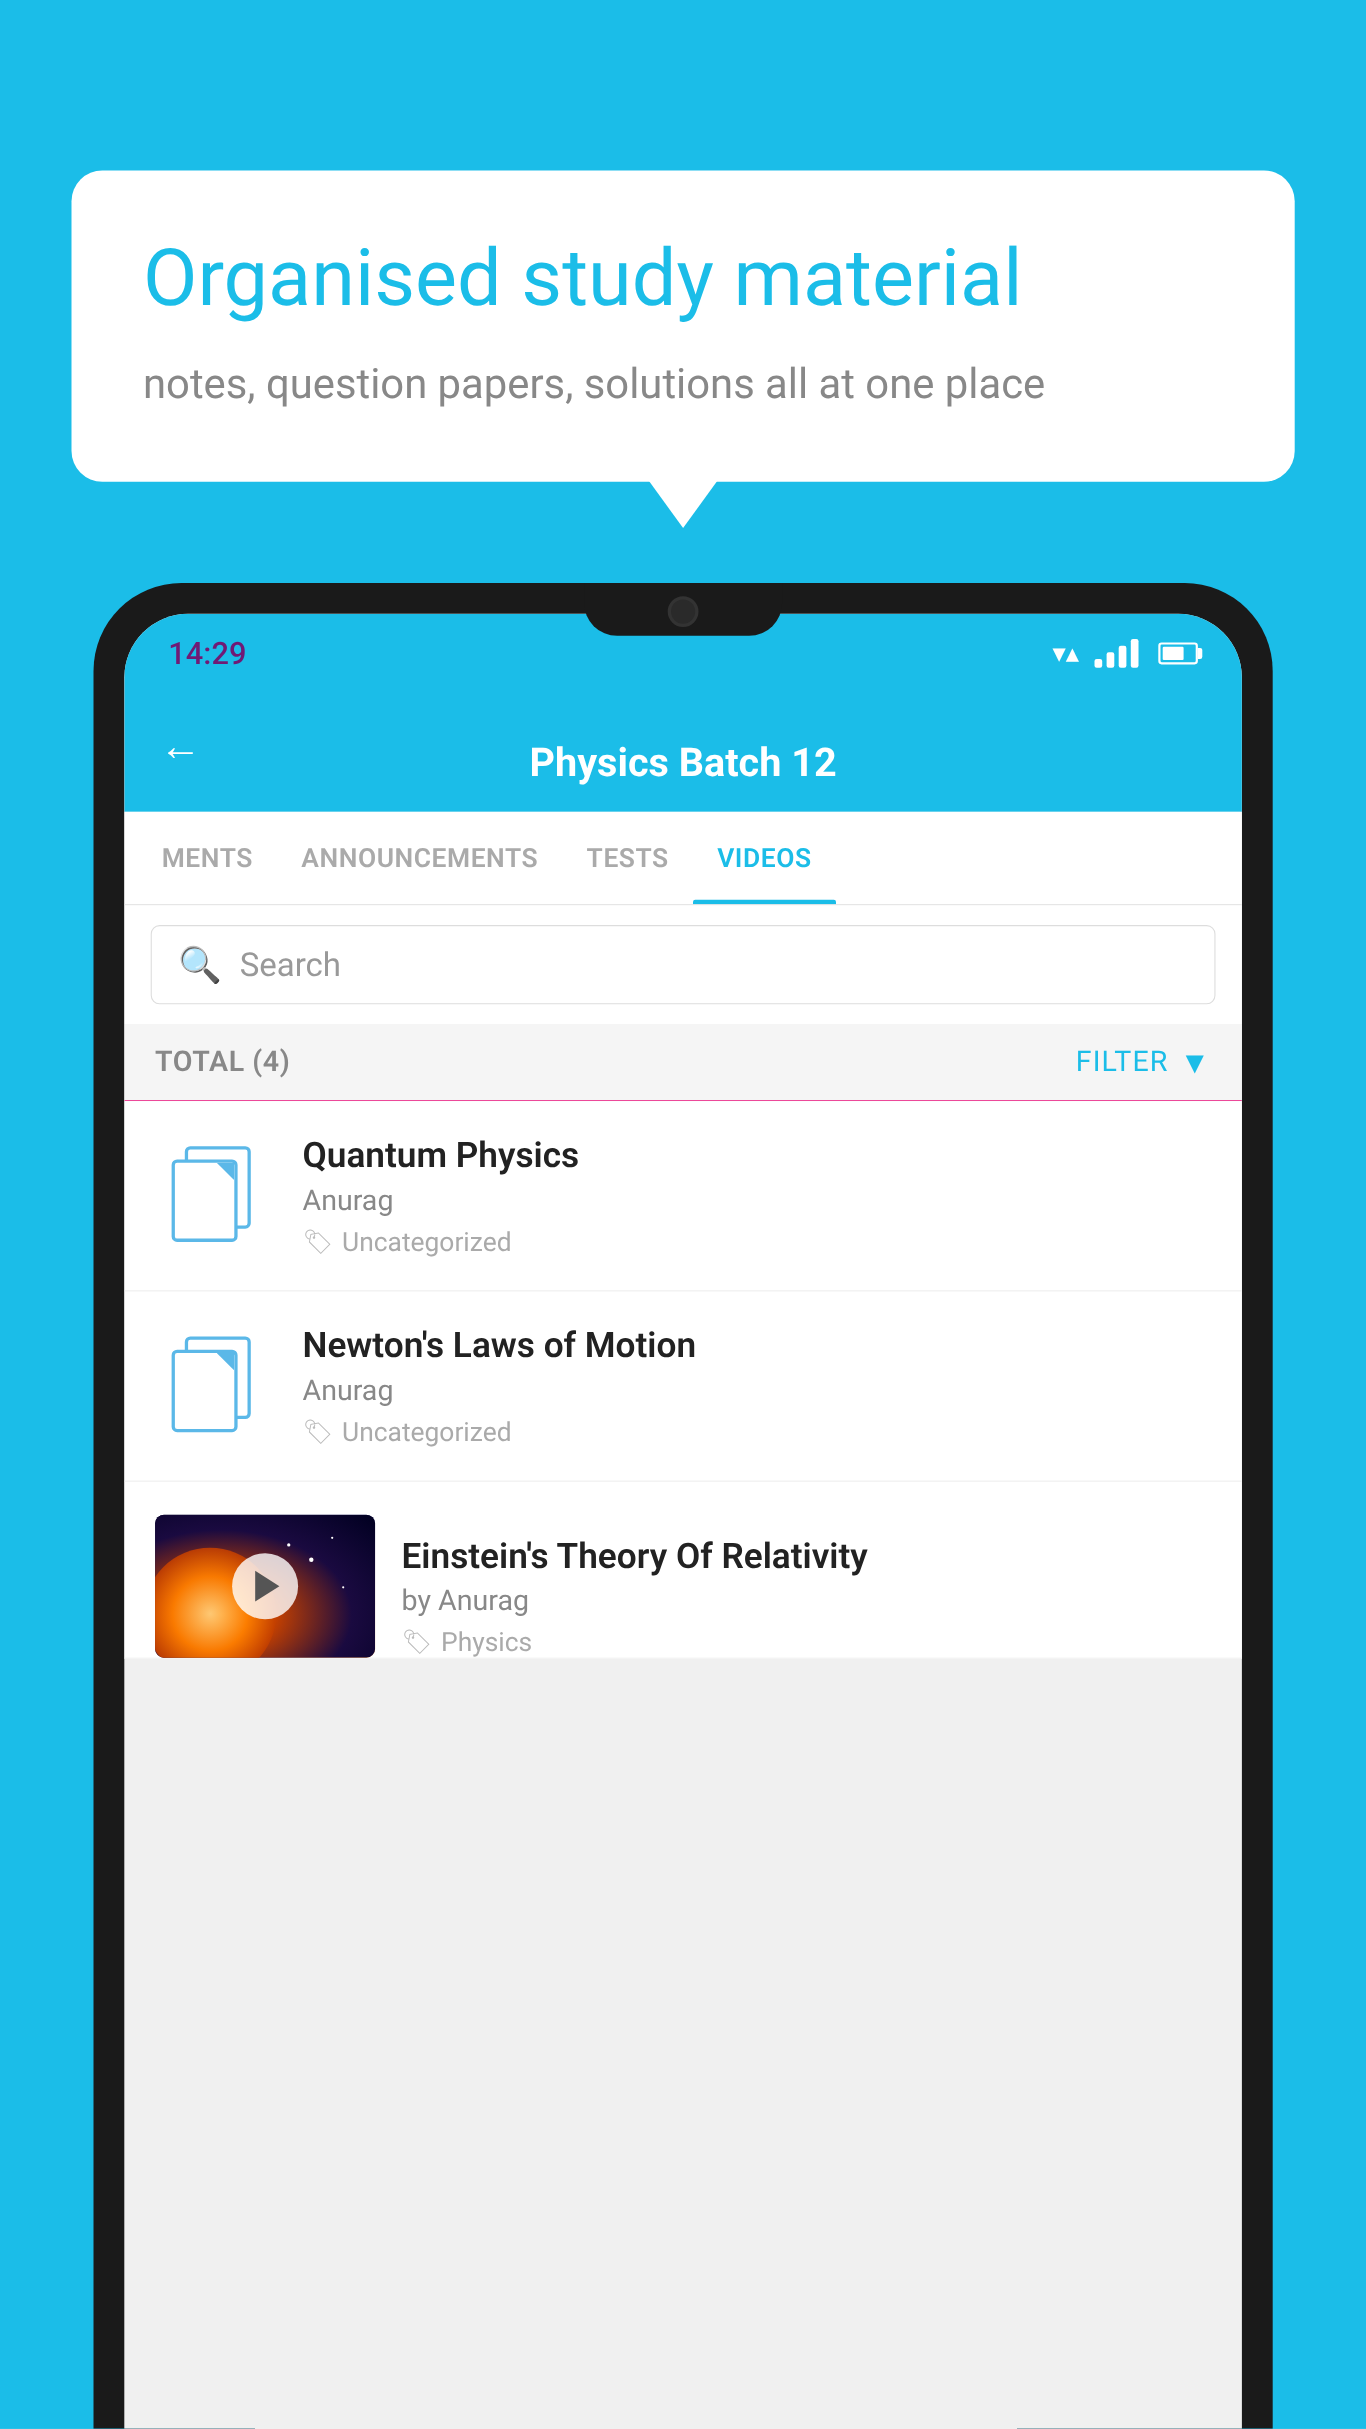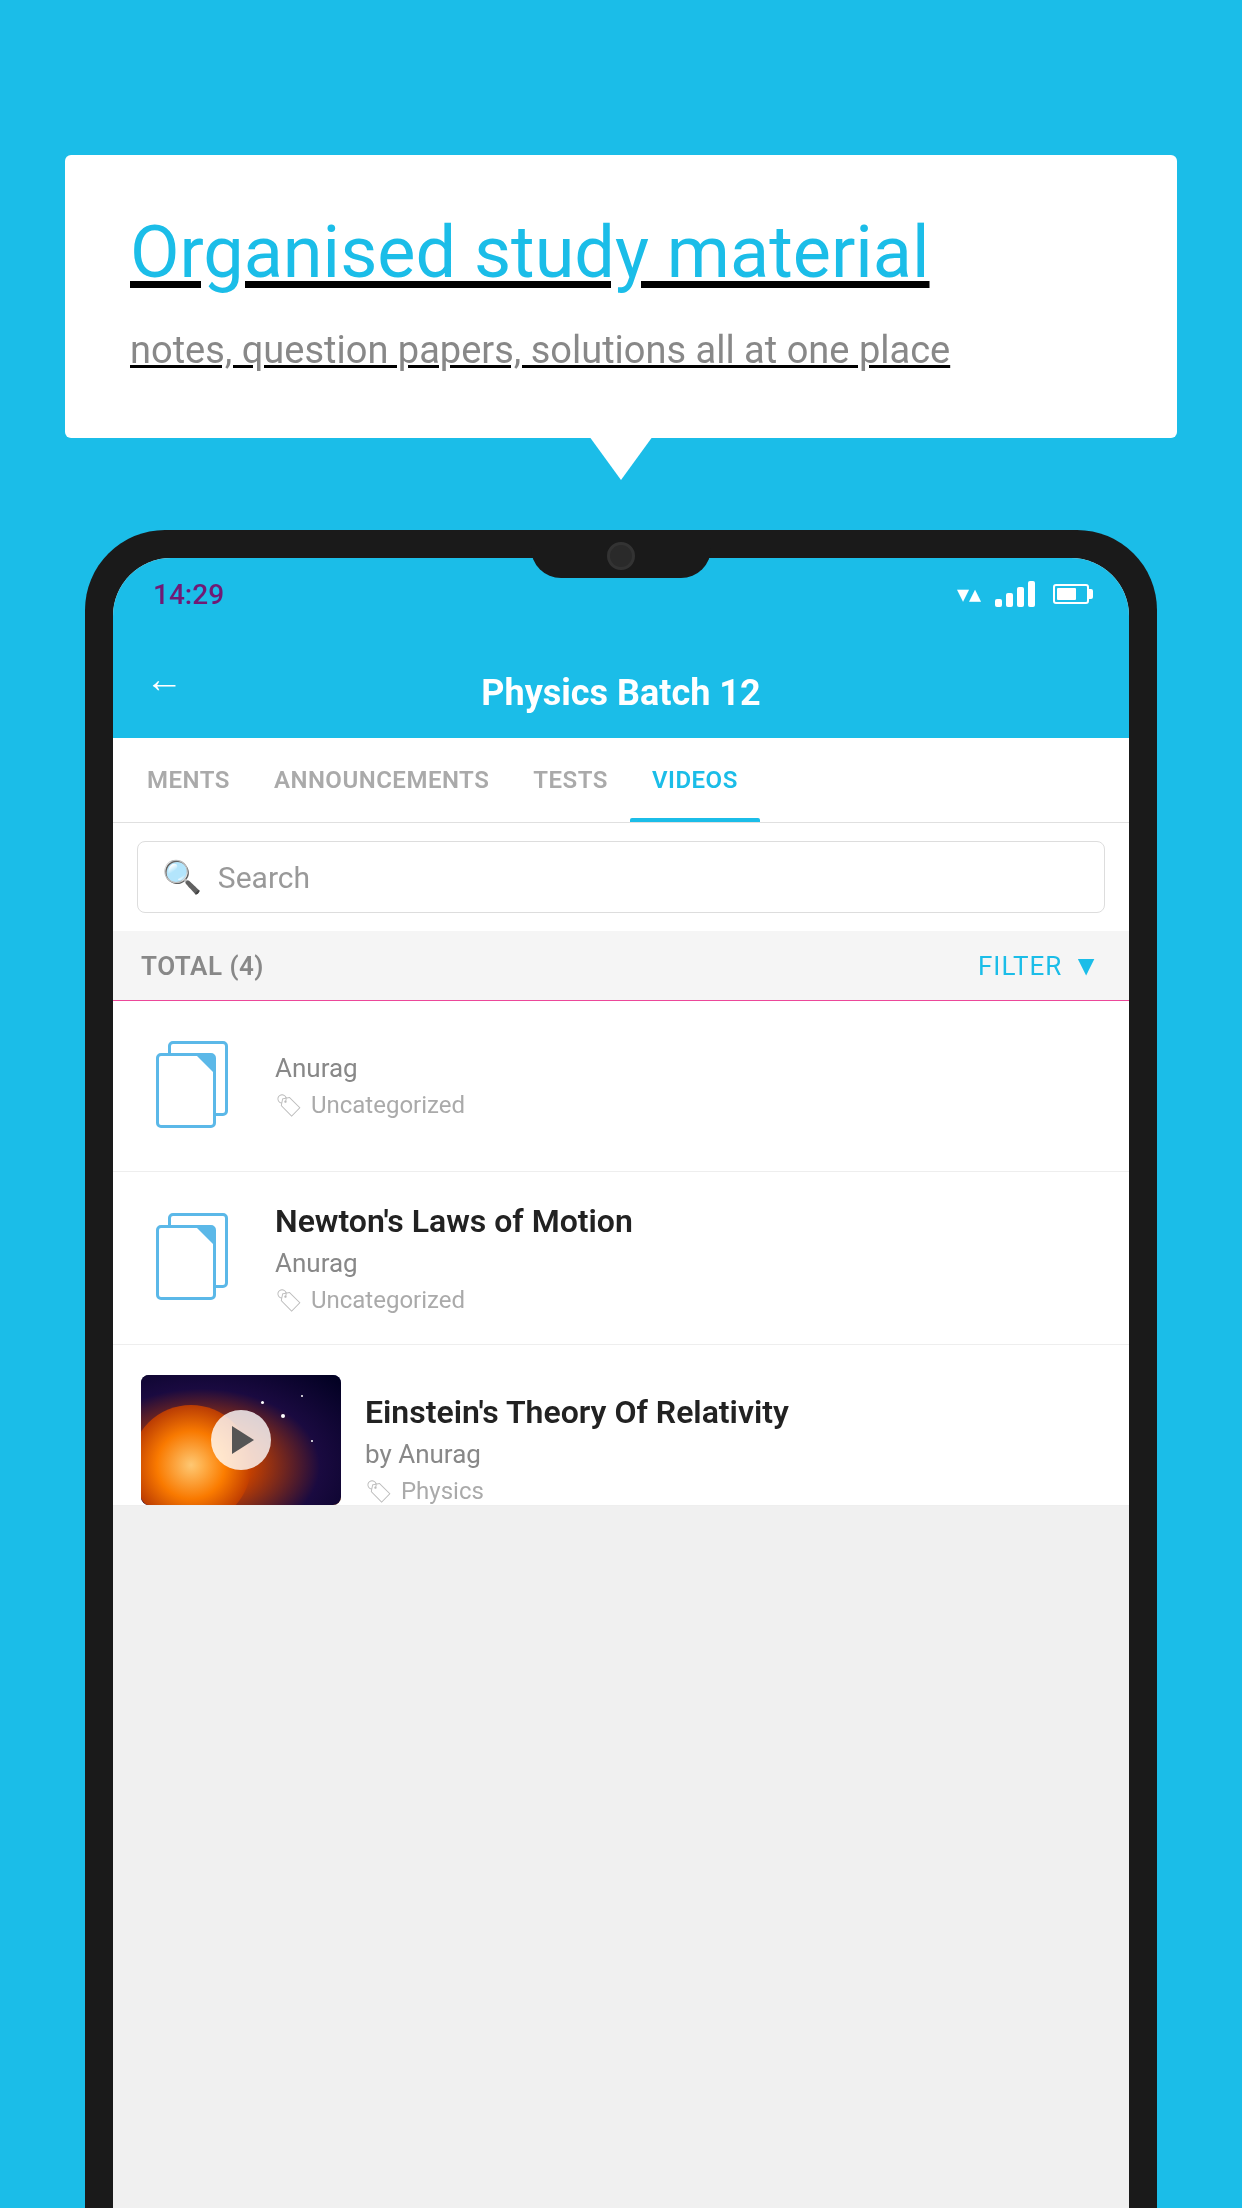--- a/index.html
+++ b/index.html
@@ -16,24 +16,23 @@
     
     .speech-bubble-container {
       position: absolute;
       top: 155px;
       left: 65px;
       right: 65px;
     }
 
     .speech-bubble {
       background: white;
-      border-radius: 6px;
+      border-radius: 28px;
       padding: 55px 65px 60px 65px;
       position: relative;
-      text-decoration: underline;
     }
 
     .speech-bubble::after {
       content: '';
       position: absolute;
       bottom: -42px;
       left: 50%;
       transform: translateX(-50%);
       width: 0;
       height: 0;
@@ -540,20 +539,21 @@
       <div class="video-list">
 
         <div class="video-item">
           <div class="video-item-thumb">
             <div class="file-icon-group">
               <div class="file-icon-back"></div>
               <div class="file-icon-front"></div>
             </div>
           </div>
           <div class="video-info">
+            <div class="video-title">Quantum Physics</div>
             <div class="video-author">Anurag</div>
             <div class="video-tag">
               <span class="tag-icon">🏷</span>
               <span>Uncategorized</span>
             </div>
           </div>
         </div>
 
         <div class="video-item">
           <div class="video-item-thumb">

